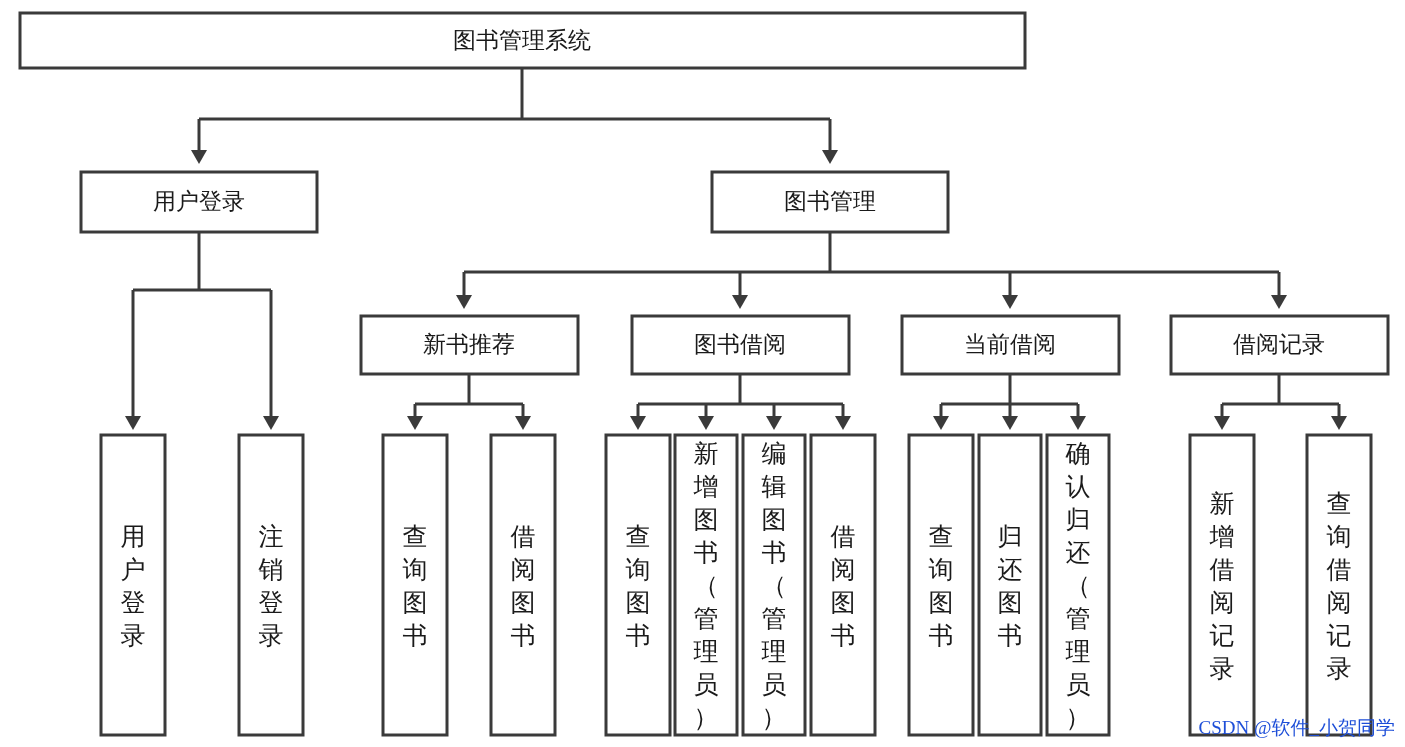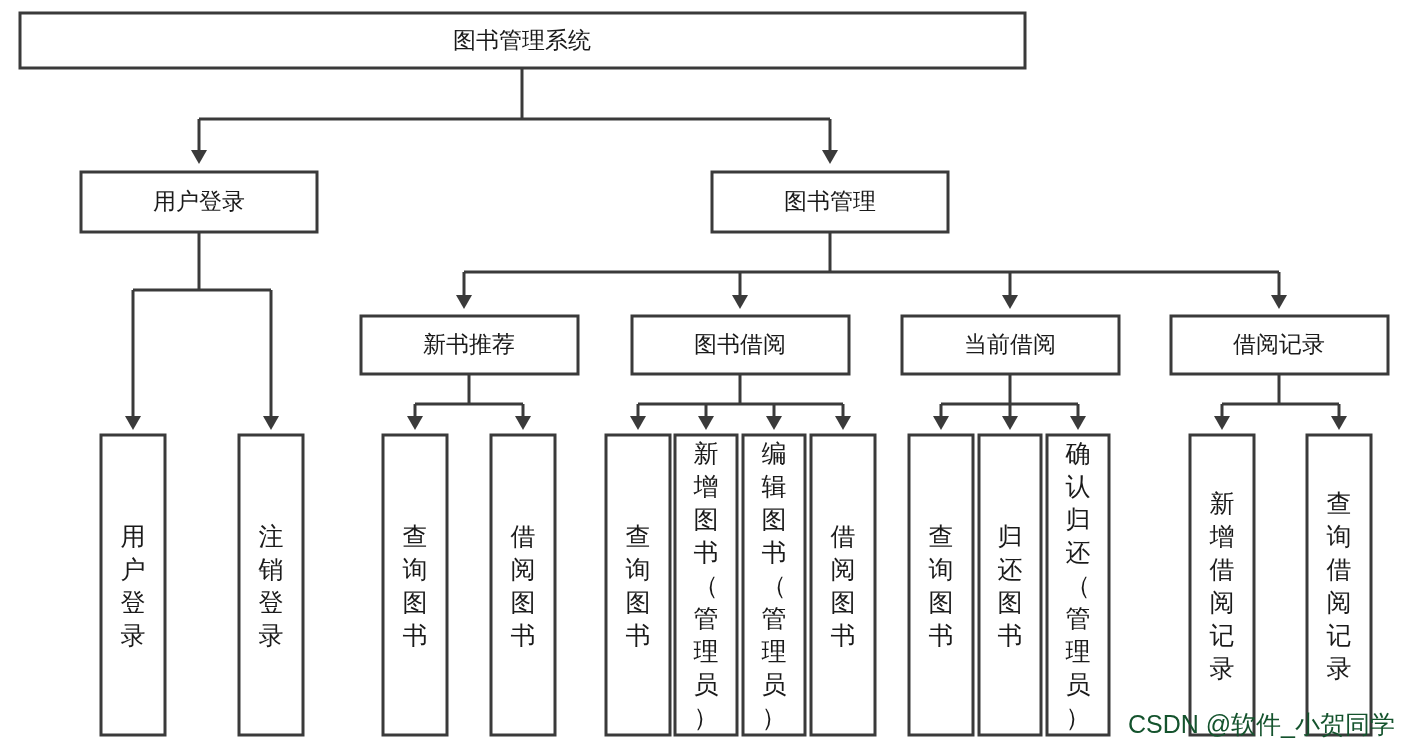--- a/index.html
+++ b/index.html
@@ -51,23 +51,23 @@
     fill: none;
   }
   .arrow-head {
     fill: #3a3a3a;
     stroke: none;
   }
   .watermark {
     position: absolute;
     right: 10px;
     bottom: 6px;
-    font-family: Liberation Sans, sans-serif;
-    font-size: 25px;
-    color: #14532d;
+    font-family: Liberation Serif, serif;
+    font-size: 19px;
+    color: #1d4ed8;
     white-space: nowrap;
     pointer-events: none;
   }
 </style>
 </head>
 <body>
 
 <div id="diagram-root">
   <svg id="flow" viewBox="0 0 1405 747" xmlns="http://www.w3.org/2000/svg">
 

